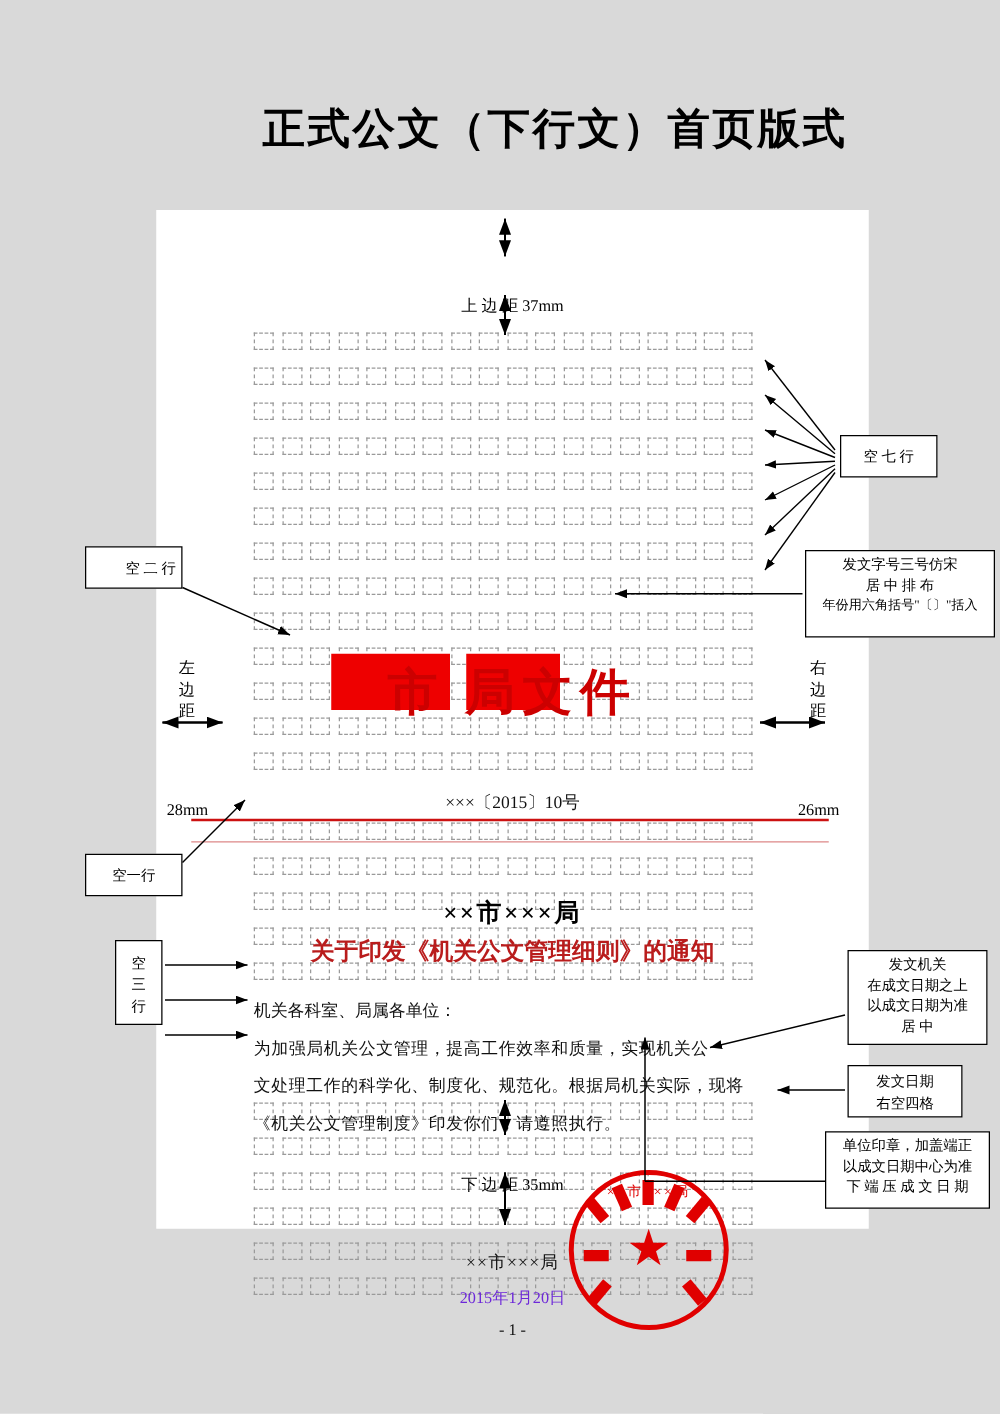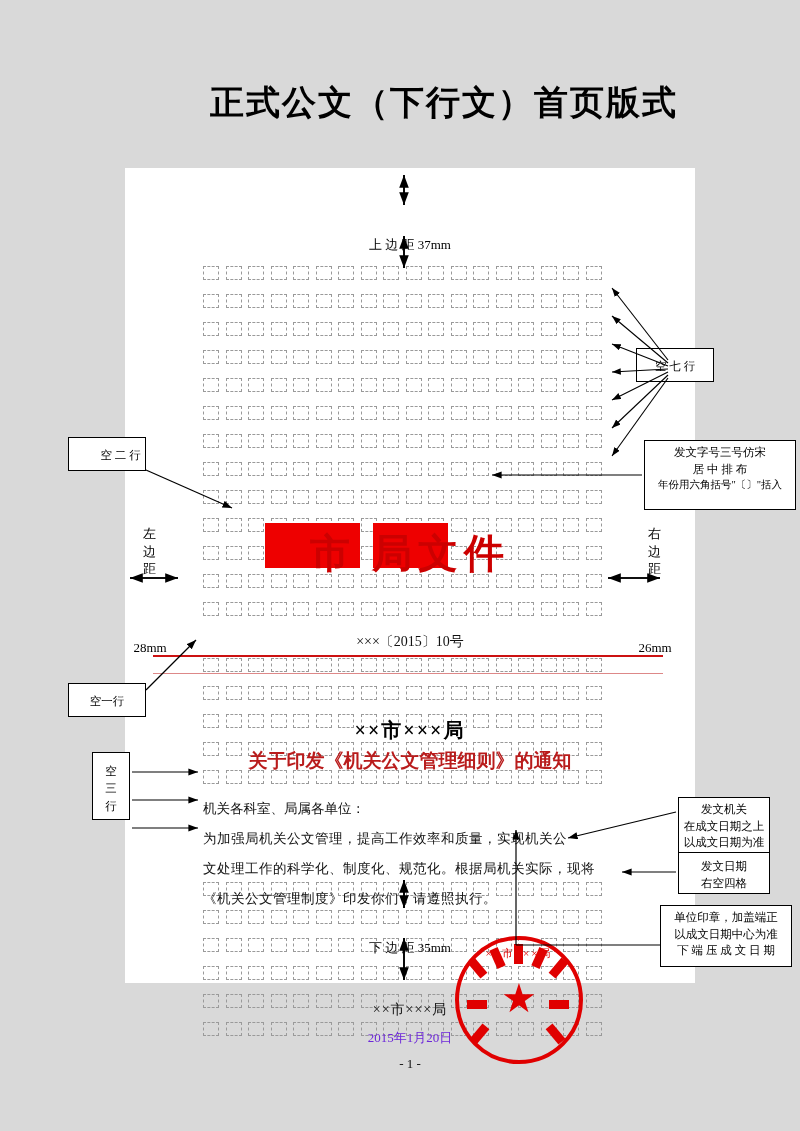--- a/index.html
+++ b/index.html
@@ -642,35 +642,35 @@
 </div>
 
 <div class="plaintext" style="left:300px;top:212px;width:220px;">上 边 距  37mm</div>
 <div class="plaintext" style="left:300px;top:915px;width:220px;">下 边 距  35mm</div>
 
 <div class="vlabel" style="left:135px;top:525px;width:30px;">左<br>边<br>距</div>
 <div class="plaintext" style="left:120px;top:616px;width:60px;">28mm</div>
 <div class="vlabel" style="left:640px;top:525px;width:30px;">右<br>边<br>距</div>
 <div class="plaintext" style="left:625px;top:616px;width:60px;">26mm</div>
 
-<div class="note" style="left:636px;top:348px;width:78px;height:34px;line-height:28px;">空 七 行</div>
+<div class="note" style="left:672px;top:348px;width:78px;height:34px;line-height:28px;">空 七 行</div>
 
 <div class="note" style="left:68px;top:437px;width:78px;height:34px;line-height:28px;padding-left:31px;">空 二 行</div>
 
 <div class="note" style="left:644px;top:440px;width:152px;height:70px;">
   <div>发文字号三号仿宋</div>
   <div>居 中 排 布</div>
   <div style="font-size:10.5px">年份用六角括号"〔〕"括入</div>
 </div>
 
 <div class="note" style="left:68px;top:683px;width:78px;height:34px;line-height:28px;">空一行</div>
 
 <div class="note" style="left:92px;top:752px;width:38px;height:68px;line-height:1.5;padding-top:10px;">空<br>三<br>行</div>
 
-<div class="note" style="left:678px;top:797px;width:92px;height:76px;">
+<div class="note" style="left:678px;top:760px;width:112px;height:76px;">
   <div>发文机关</div>
   <div>在成文日期之上</div>
   <div>以成文日期为准</div>
   <div>居    中</div>
 </div>
 
 <div class="note" style="left:678px;top:852px;width:92px;height:42px;padding-top:5px;">
   <div>发文日期</div>
   <div>右空四格</div>
 </div>

